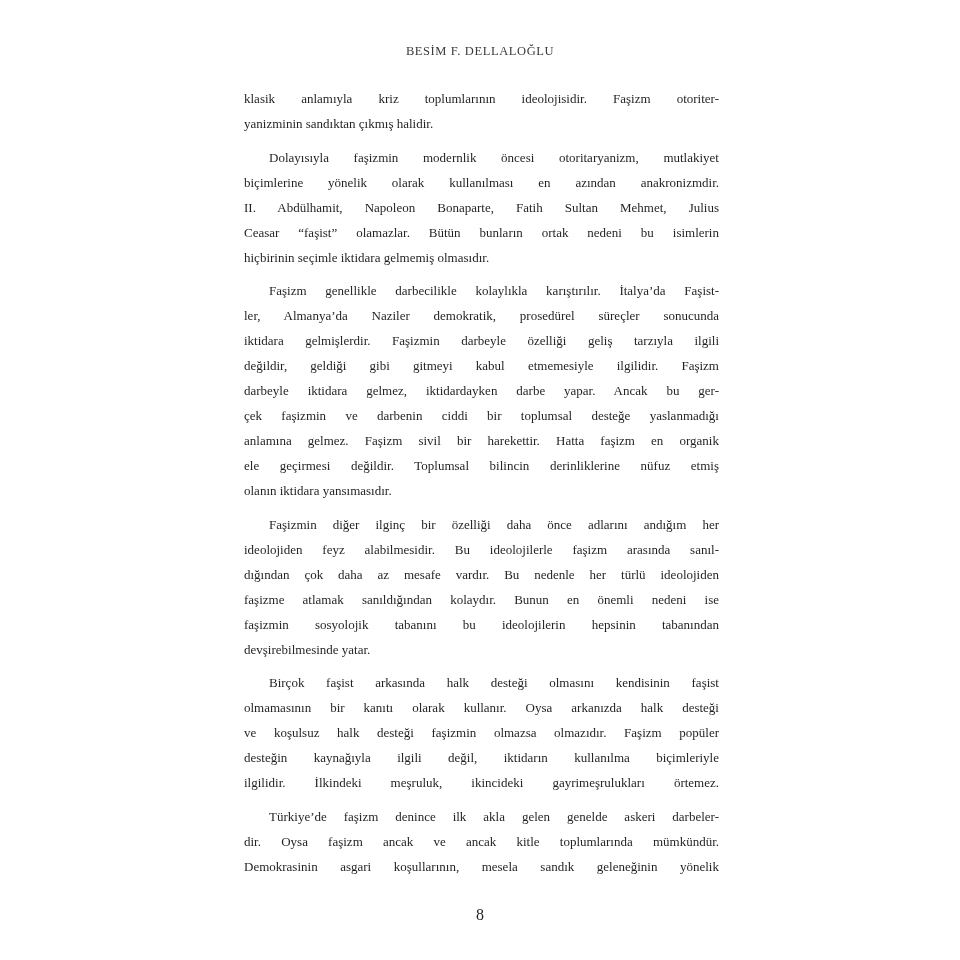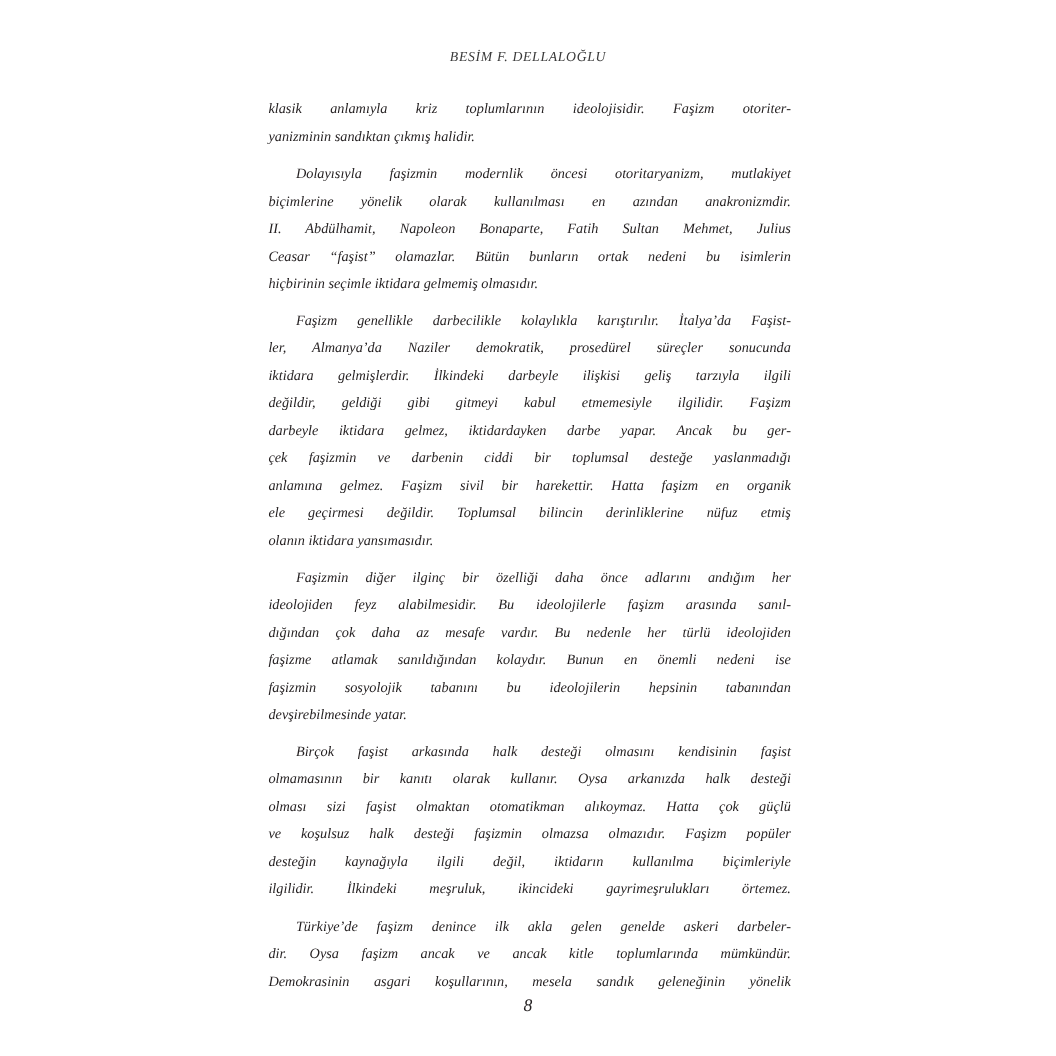--- a/index.html
+++ b/index.html
@@ -11,21 +11,21 @@
       width: 960px;
       height: 960px;
       position: relative;
       overflow: hidden;
       font-family: "Liberation Serif", "DejaVu Serif", serif;
       color: #231f20;
     }
     .page {
       position: absolute;
       left: 0; top: 0;
-      width: 956px; height: 960px; font-style: italic;
+      width: 956px; height: 960px;
     }
     .running-header {
       position: absolute;
       top: 44px;
       left: 0;
       width: 960px;
       text-align: center;
       font-size: 12.5px;
       letter-spacing: 0.6px;
       color: #3a3a3a;
@@ -84,42 +84,41 @@
       <span class="line">Dolayısıyla faşizmin modernlik öncesi otoritaryanizm, mutlakiyet</span>
       <span class="line">biçimlerine yönelik olarak kullanılması en azından anakronizmdir.</span>
       <span class="line">II. Abdülhamit, Napoleon Bonaparte, Fatih Sultan Mehmet, Julius</span>
       <span class="line">Ceasar “faşist” olamazlar. Bütün bunların ortak nedeni bu isimlerin</span>
       <span class="line last">hiçbirinin seçimle iktidara gelmemiş olmasıdır.</span>
     </div>
 
     <div class="para indent">
       <span class="line">Faşizm genellikle darbecilikle kolaylıkla karıştırılır. İtalya’da Faşist-</span>
       <span class="line">ler, Almanya’da Naziler demokratik, prosedürel süreçler sonucunda</span>
-      <span class="line">iktidara gelmişlerdir. İlkindeki darbeyle ilişkisi geliş tarzıyla ilgili</span>
+      <span class="line">iktidara gelmişlerdir. Faşizmin darbeyle özelliği geliş tarzıyla ilgili</span>
       <span class="line">değildir, geldiği gibi gitmeyi kabul etmemesiyle ilgilidir. Faşizm</span>
       <span class="line">darbeyle iktidara gelmez, iktidardayken darbe yapar. Ancak bu ger-</span>
       <span class="line">çek faşizmin ve darbenin ciddi bir toplumsal desteğe yaslanmadığı</span>
       <span class="line">anlamına gelmez. Faşizm sivil bir harekettir. Hatta faşizm en organik</span>
       <span class="line">ele geçirmesi değildir. Toplumsal bilincin derinliklerine nüfuz etmiş</span>
       <span class="line last">olanın iktidara yansımasıdır.</span>
     </div>
 
     <div class="para indent">
       <span class="line">Faşizmin diğer ilginç bir özelliği daha önce adlarını andığım her</span>
       <span class="line">ideolojiden feyz alabilmesidir. Bu ideolojilerle faşizm arasında sanıl-</span>
       <span class="line">dığından çok daha az mesafe vardır. Bu nedenle her türlü ideolojiden</span>
       <span class="line">faşizme atlamak sanıldığından kolaydır. Bunun en önemli nedeni ise</span>
       <span class="line">faşizmin sosyolojik tabanını bu ideolojilerin hepsinin tabanından</span>
       <span class="line last">devşirebilmesinde yatar.</span>
     </div>
 
     <div class="para indent">
       <span class="line">Birçok faşist arkasında halk desteği olmasını kendisinin faşist</span>
       <span class="line">olmamasının bir kanıtı olarak kullanır. Oysa arkanızda halk desteği</span>
-      <span class="line">olması sizi faşist olmaktan otomatikman alıkoymaz. Hatta çok güçlü</span>
       <span class="line">ve koşulsuz halk desteği faşizmin olmazsa olmazıdır. Faşizm popüler</span>
       <span class="line">desteğin kaynağıyla ilgili değil, iktidarın kullanılma biçimleriyle</span>
       <span class="line">ilgilidir. İlkindeki meşruluk, ikincideki gayrimeşrulukları örtemez.</span>
     </div>
 
     <div class="para indent">
       <span class="line">Türkiye’de faşizm denince ilk akla gelen genelde askeri darbeler-</span>
       <span class="line">dir. Oysa faşizm ancak ve ancak kitle toplumlarında mümkündür.</span>
       <span class="line">Demokrasinin asgari koşullarının, mesela sandık geleneğinin yönelik</span>
     </div>

